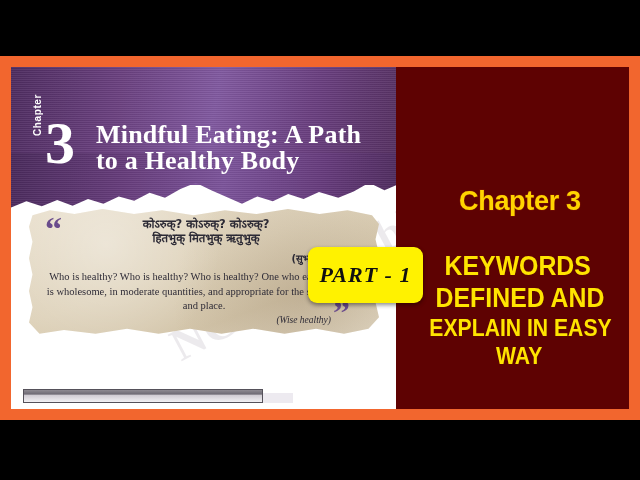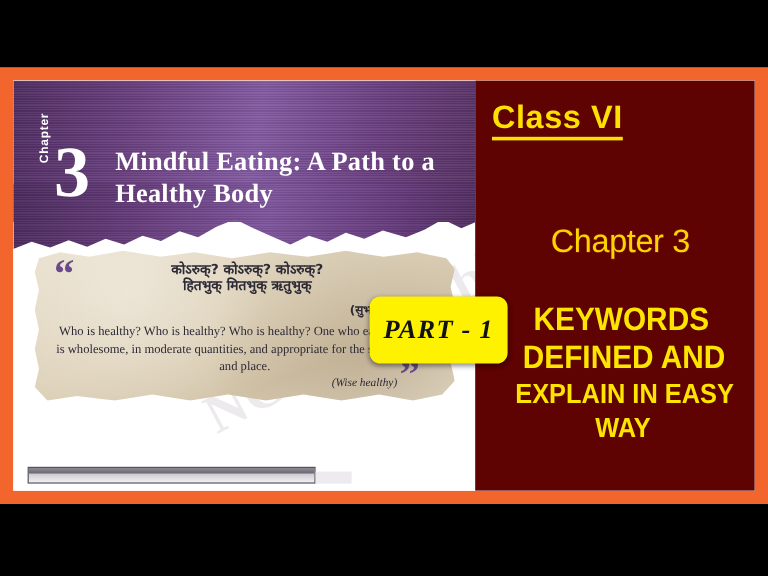--- a/index.html
+++ b/index.html
@@ -63,21 +63,21 @@
     color:#fff;font-weight:bold;font-size:10px;letter-spacing:.6px;
     font-family:"Liberation Sans", sans-serif;
   }
   #chapter-num{
     position:absolute;left:34px;top:49px;
     color:#fff;font-size:60px;font-weight:bold;line-height:54px;
     font-family:"Liberation Serif", serif;
   }
   #book-title{
     position:absolute;left:85px;top:55px;width:290px;
-    color:#fff;font-size:22px;font-weight:bold;line-height:26px;
+    color:#fff;font-size:26px;font-weight:bold;line-height:26px;
     font-family:"Liberation Serif", serif;letter-spacing:.2px;
   }
 
   
   #quote-card{
     position:absolute;left:18px;top:142px;width:350px;height:126px;
     background:
       radial-gradient(circle at 22% 28%, rgba(255,255,255,.35), rgba(0,0,0,0) 40%),
       radial-gradient(circle at 78% 72%, rgba(120,95,65,.20), rgba(0,0,0,0) 45%),
       linear-gradient(160deg,#E8DECB 0%,#DED2BA 45%,#D3C5AA 72%,#E2D8C4 100%);
@@ -155,21 +155,21 @@
   }
   #class-label{
     position:absolute;left:14px;top:16px;
     color:#FFE000;font-size:27px;font-weight:bold;letter-spacing:.5px;
     font-family:"Liberation Sans", sans-serif;
     border-bottom:3px solid #FFE000;padding-bottom:1px;
     line-height:30px;
   }
   #chapter-label{
     position:absolute;left:63px;top:119px;
-    color:#FFD400;font-size:27px;font-weight:normal;letter-spacing:-.3px;
+    color:#FFD400;font-size:27px;font-weight:bold;letter-spacing:-.3px;
     font-family:"Liberation Sans", sans-serif;
     -webkit-text-stroke:1.2px #7A1500;
     paint-order:stroke fill;
     line-height:30px;white-space:nowrap;
   }
   #keywords-block{
     position:absolute;left:6px;top:185px;width:222px;
     text-align:center;color:#FFE400;
     font-family:"Liberation Sans", sans-serif;
     font-weight:bold;line-height:1.04;
@@ -236,21 +236,20 @@
         <div id="quote-src">(Wise healthy)</div>
 
         <div id="quote-close">”</div>
 
         <div id="lower-strip"></div>
         <div id="lower-strip-b"></div>
       </div>
 
       <div id="maroon-panel">
 
-        <div id="class-label">Class VI</div>
 
         <div id="chapter-label">Chapter 3</div>
 
         <div id="keywords-block">
           <span class="kw-line" id="kw-1">KEYWORDS</span>
           <span class="kw-line" id="kw-2">DEFINED AND</span>
           <span class="kw-line" id="kw-3">EXPLAIN IN EASY</span>
           <span class="kw-line" id="kw-4">WAY</span>
         </div>
       </div>

